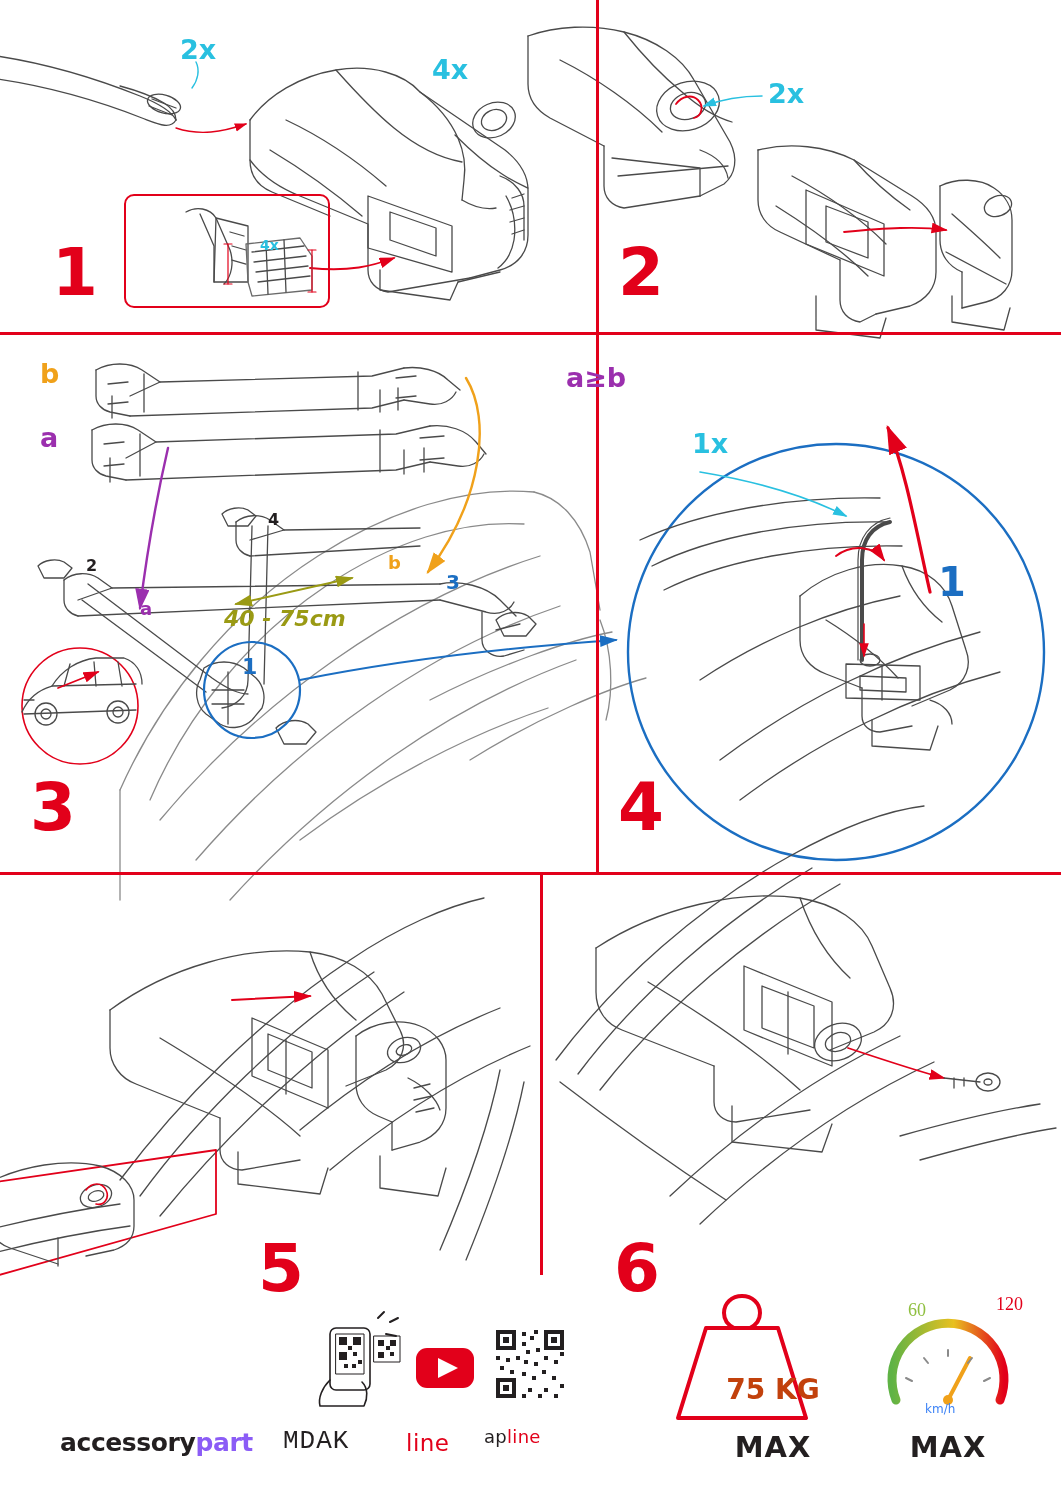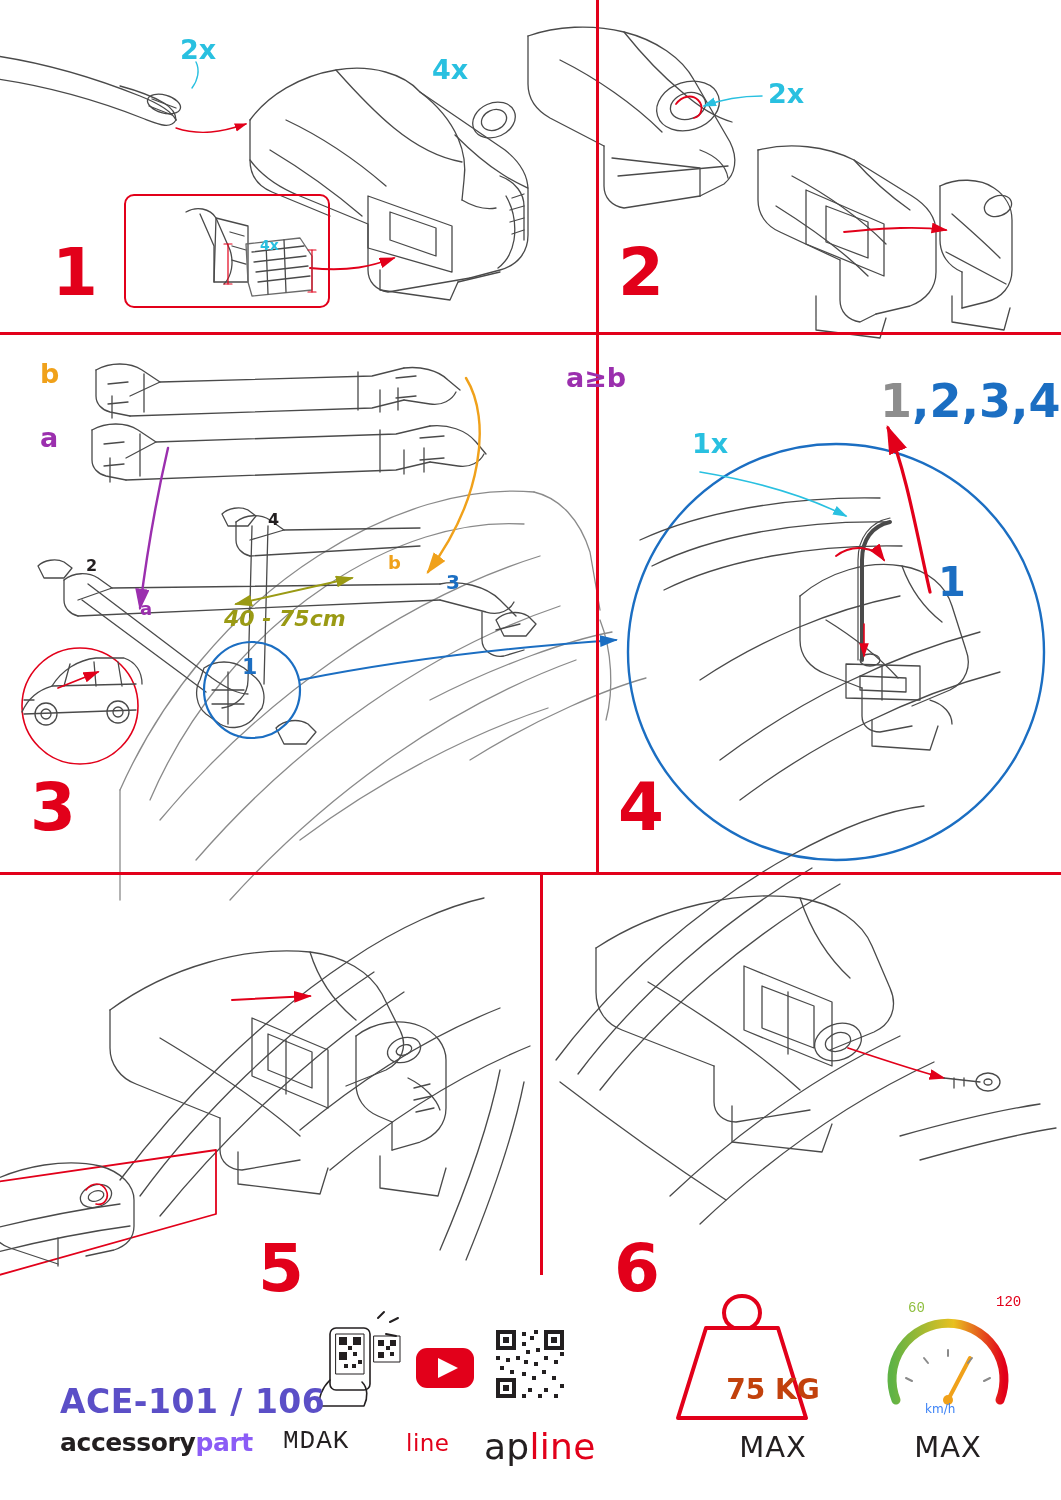--- a/index.html
+++ b/index.html
@@ -112,57 +112,57 @@
     font-family: "DejaVu Sans", sans-serif;
     font-size: 23px;
     color: #e2001a;
     letter-spacing: 0.5px;
   }
   .brand-apline {
     position: absolute;
     left: 484px;
     top: 1426px;
     font-family: "DejaVu Sans", sans-serif;
-    font-size: 36px;
+    font-size: 18px;
     letter-spacing: 0.3px;
   }
   .brand-apline .p1 { color: #231f20; }
   .brand-apline .p2 { color: #e2001a; }
 
   .weight-text {
     position: absolute;
     left: 713px;
     top: 1373px;
     width: 120px;
     text-align: center;
     font-family: "DejaVu Sans", sans-serif;
     font-size: 28px;
     font-weight: 700;
     color: #c2410c;
   }
   .max-label {
     position: absolute;
     font-family: "DejaVu Sans", sans-serif;
     font-size: 29px;
-    font-weight: 400;
+    font-weight: 700;
     color: #231f20;
     letter-spacing: 1px;
   }
   .speed-unit {
     position: absolute;
     left: 925px;
     top: 1402px;
     font-family: "DejaVu Sans", sans-serif;
     font-size: 12px;
     color: #3b82f6;
   }
   .gauge-tick {
     position: absolute;
-    font-family: Liberation Mono, monospace;
-    font-size: 14px;
+    font-family: Liberation Serif, serif;
+    font-size: 18px;
     color: #8fbf3f;
     text-align: center;
   }
   .gauge-tick.hi { color: #e2001a; }
 
   .inset-frame {
     position: absolute;
     border: 2px solid #e2001a;
     border-radius: 10px;
   }
@@ -608,26 +608,22 @@
   <div class="callout c-purple small" style="left:140px; top:600px;">a</div>
   <div class="callout c-orange small" style="left:388px; top:554px;">b</div>
   <div class="callout c-olive" style="left:224px; top:608px; font-style:italic; font-size:22px;">40 - 75cm</div>
   <div class="callout c-blue" style="left:242px; top:656px; font-size:22px;">1</div>
   <div class="callout c-dark" style="left:86px; top:558px; font-size:16px;">2</div>
   <div class="callout c-blue" style="left:446px; top:572px; font-size:20px;">3</div>
   <div class="callout c-dark" style="left:268px; top:512px; font-size:16px;">4</div>
 
   <div class="callout c-purple" style="left:566px; top:364px;">a≥b</div>
   <div class="callout c-cyan" style="left:692px; top:430px;">1x</div>
-  <div class="callout huge" style="left:880px; top:378px;">
-    <span class="c-gray">1</span><span class="c-blue">,2,3,4</span>
-  </div>
   <div class="callout c-blue big" style="left:938px; top:562px;">1</div>
 
-  <div class="footer-code">ACE-101 / 106</div>
 
   <div class="brand-accessorypart">
     <span class="a1">accessory</span><span class="a2">part</span>
   </div>
 
   <div class="brand-mdak">MDAK</div>
   <div class="brand-ipqi">line</div>
   <div class="brand-apline">
     <span class="p1">ap</span><span class="p2">line</span>
   </div>

